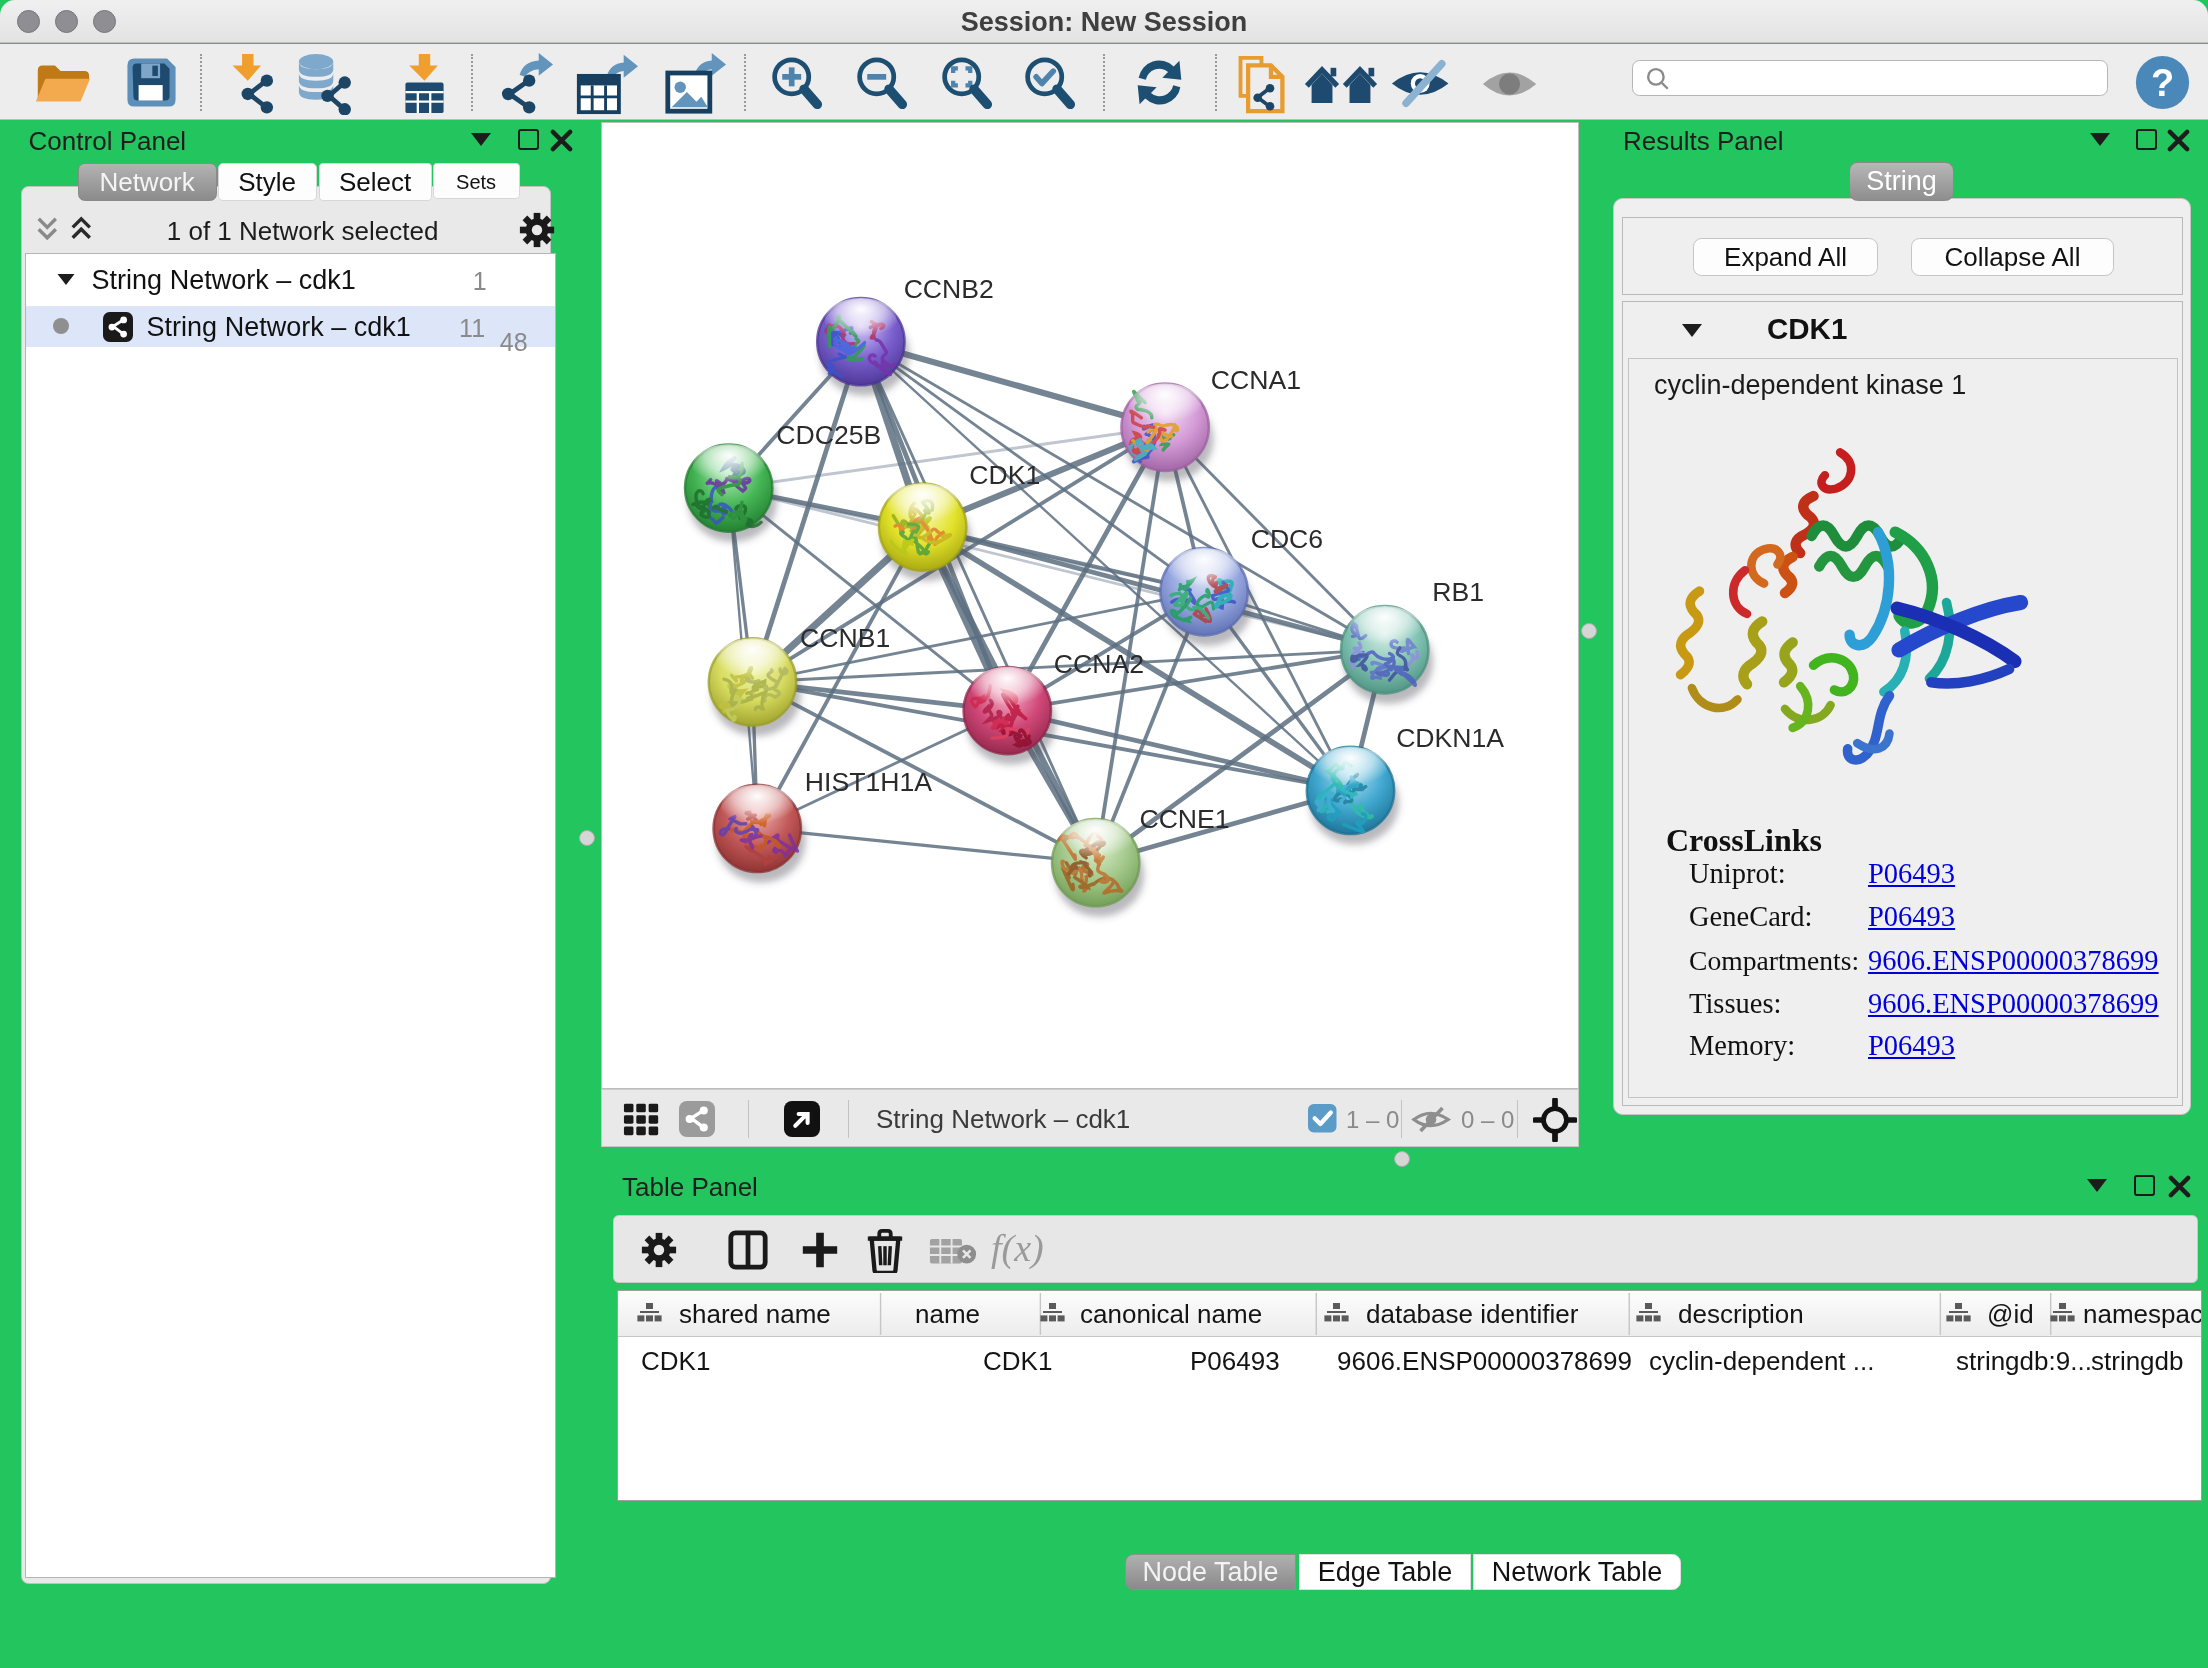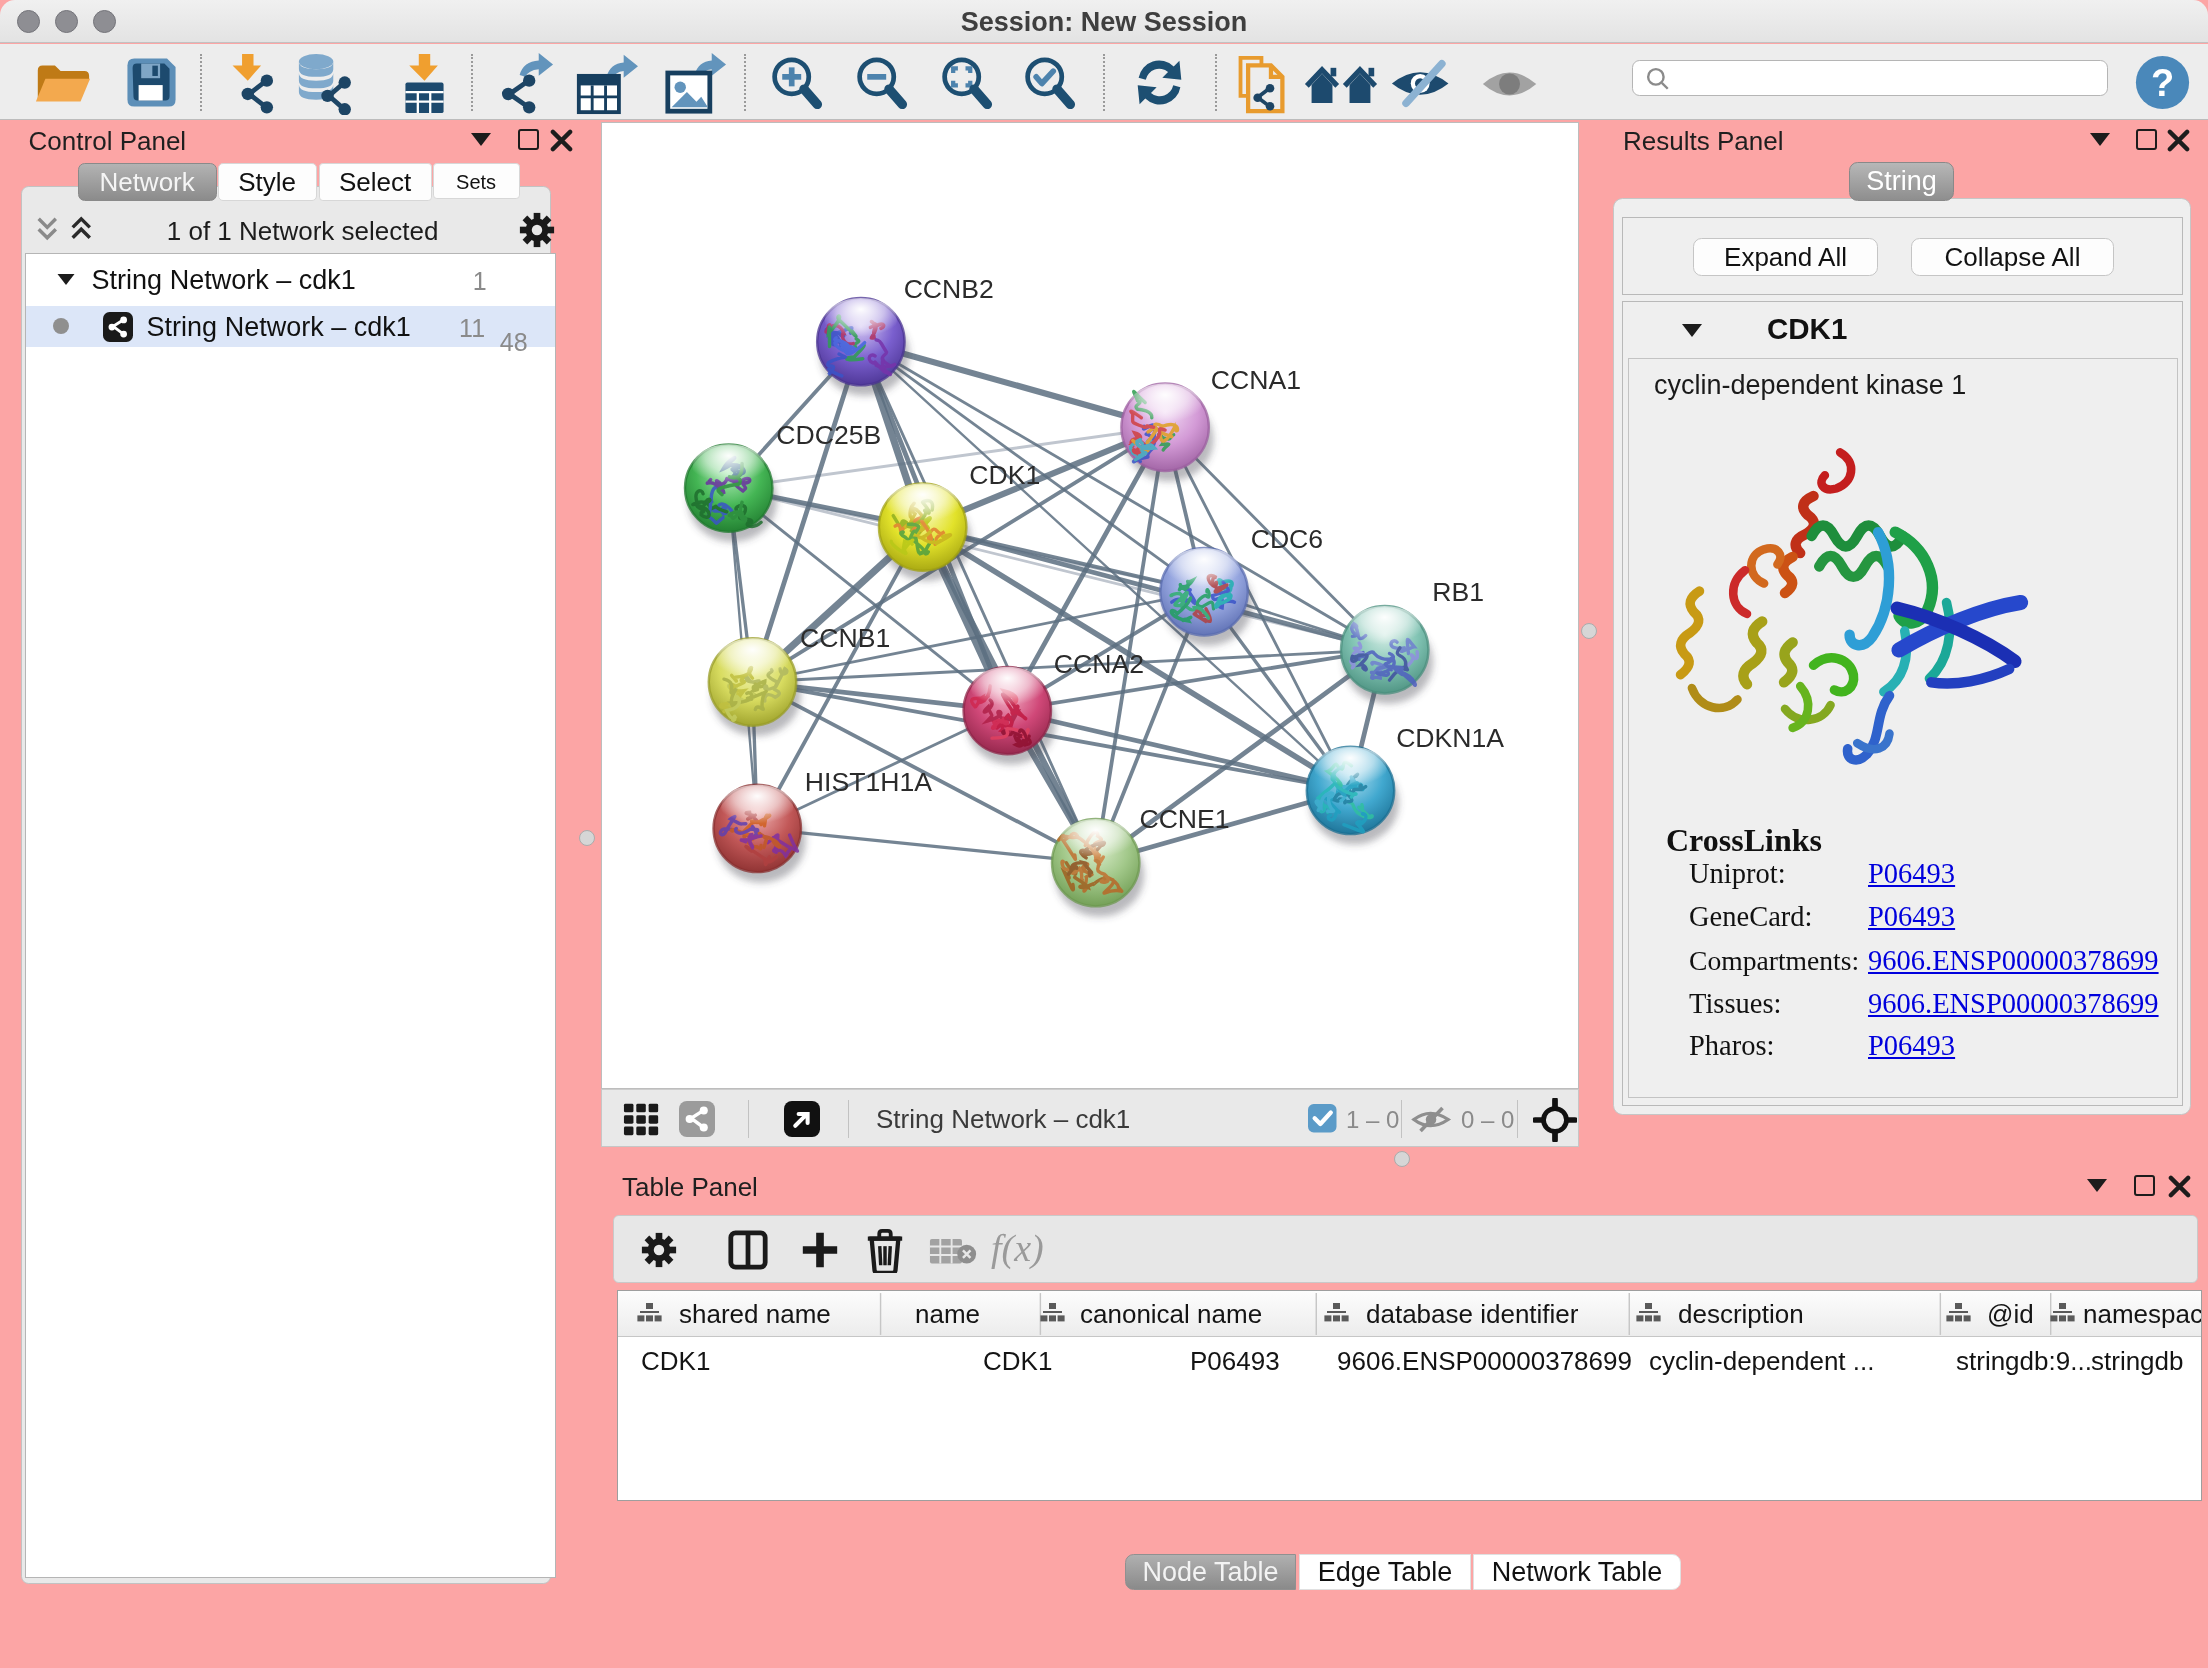--- a/index.html
+++ b/index.html
@@ -1,18 +1,18 @@
 <!DOCTYPE html>
 <html style="font-size:15px"><head>
 <meta charset="utf-8">
 <style>
   * { margin:0; padding:0; box-sizing:border-box; }
   html,body { width:2208px; height:1668px; background:#ececec; font-family:"Liberation Sans", sans-serif; overflow:hidden; }
   .abs { position:absolute; }
-  #page { position:relative; width:2208px; height:1668px; background:#fca5a5; }
+  #page { position:relative; width:2208px; height:1668px; background:#22c55e; }
   
   #titlebar { left:0; top:0; width:2208px; height:43px;
     background:linear-gradient(#f0f0f0,#e3e3e3); border-bottom:1px solid #c2c2c2;
     border-radius:15px 15px 0 0; }
   .tlight { position:absolute; top:9.5px; width:23px; height:23px; border-radius:50%;
     background:#8e8e93; border:1.4px solid #74747a; }
   #wtitle { position:absolute; top:6.7px; left:0; width:2208px; text-align:center;
     font-size:27px; font-weight:bold; color:#3f3f3f; }
   
   #toolbar { left:0; top:44px; width:2208px; height:76px; background:#ededed;
@@ -723,21 +723,21 @@
 
     <div class="abs serif" style="left:61px; top:700px; font-size:32px; font-weight:bold; color:#111;">CrossLinks</div>
     <div class="abs serif" style="left:84px; top:736px; font-size:28.5px; color:#111;">Uniprot:</div>
     <div class="abs serif" style="left:263px; top:736px; font-size:28.5px;"><a class="xl">P06493</a></div>
     <div class="abs serif" style="left:84px; top:779px; font-size:28.5px; color:#111;">GeneCard:</div>
     <div class="abs serif" style="left:263px; top:779px; font-size:28.5px;"><a class="xl">P06493</a></div>
     <div class="abs serif" style="left:84px; top:823px; font-size:27.6px; color:#111;">Compartments:</div>
     <div class="abs serif" style="left:263px; top:823px; font-size:28.5px;"><a class="xl">9606.ENSP00000378699</a></div>
     <div class="abs serif" style="left:84px; top:866px; font-size:28.5px; color:#111;">Tissues:</div>
     <div class="abs serif" style="left:263px; top:866px; font-size:28.5px;"><a class="xl">9606.ENSP00000378699</a></div>
-    <div class="abs serif" style="left:84px; top:908px; font-size:28.5px; color:#111;">Pharos:</div>
+    <div class="abs serif" style="left:84px; top:908px; font-size:28.5px; color:#111;">Memory:</div>
     <div class="abs serif" style="left:263px; top:908px; font-size:28.5px;"><a class="xl">P06493</a></div>
   </div>
 
   <div class="abs" id="tablepanel" style="left:569px; top:1170px; width:1640px; height:434px;">
     <div class="abs ptitle" style="left:53px; top:1.9px;">Table Panel</div>
     <div class="abs parrow" style="left:1518px; top:8.6px;"></div>
     <div class="abs" style="left:1565px; top:4.8px; width:21px; height:21px; border:2.9px solid #1c1c1c; border-radius:2.9px;"></div>
     <svg class="abs" style="left:1599px; top:4.8px;" width="23" height="23" viewBox="0 0 24 24">
       <path d="M3 3 L21 21 M21 3 L3 21" stroke="#1c1c1c" stroke-width="4.5" stroke-linecap="round"></path>
     </svg>

